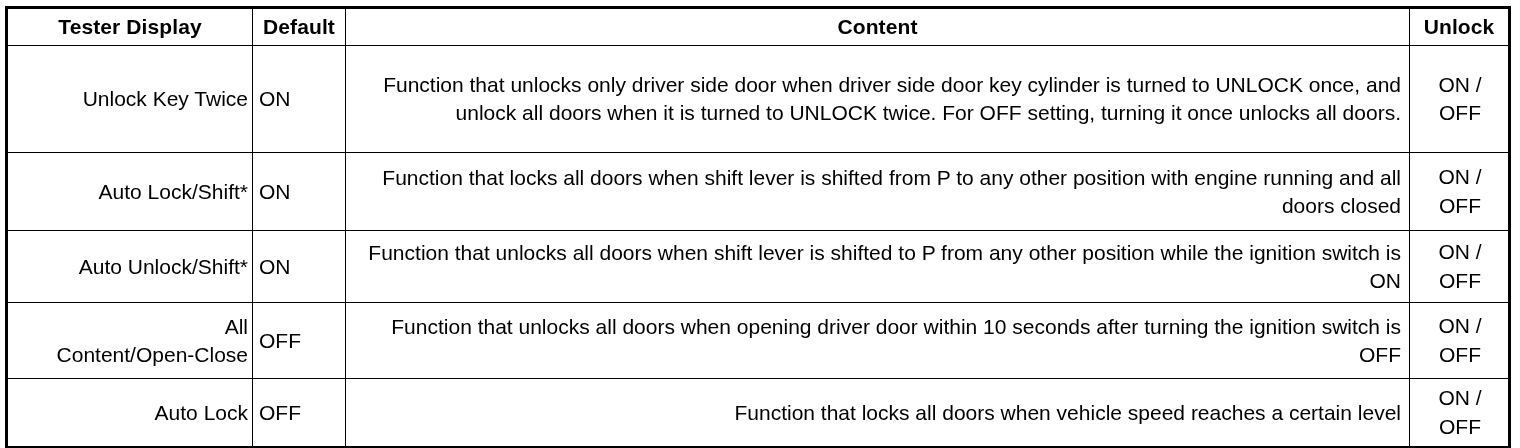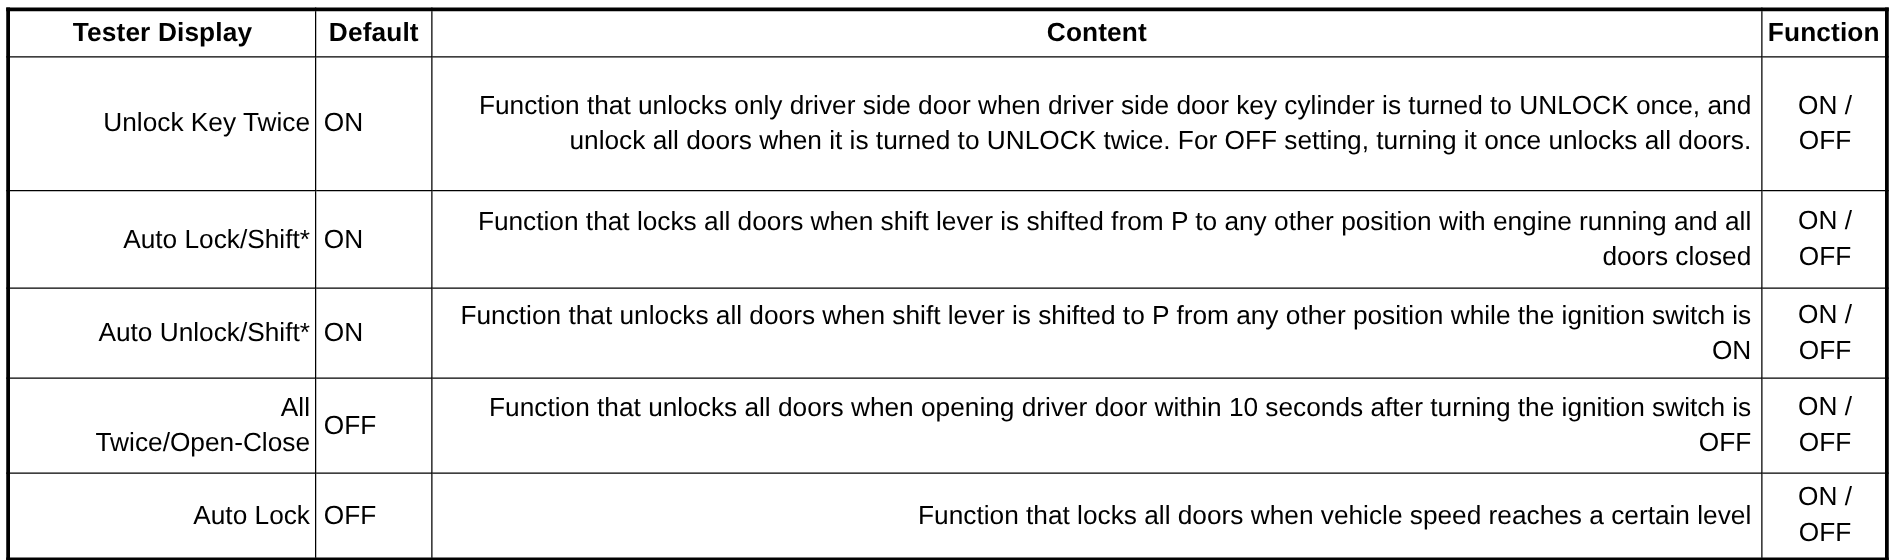--- a/index.html
+++ b/index.html
@@ -112,21 +112,21 @@
       <col class="c-default">
       <col class="c-content">
       <col class="c-setting">
     </colgroup>
 
     <thead>
       <tr>
         <th>Tester Display</th>
         <th>Default</th>
         <th>Content</th>
-        <th>Function</th>
+        <th>Unlock</th>
       </tr>
     </thead>
 
     <tbody>
 
       <tr class="row-0">
         <td class="cell-display">Unlock Key Twice</td>
         <td class="cell-default">ON</td>
         <td class="cell-content">Function that unlocks only driver side door when driver side door key cylinder is turned to UNLOCK once, and unlock all doors when it is turned to UNLOCK twice. For OFF setting, turning it once unlocks all doors.</td>
         <td class="cell-setting">
@@ -151,21 +151,21 @@
         <td class="cell-content">Function that unlocks all doors when shift lever is shifted to P from any other position while the ignition switch is ON</td>
         <td class="cell-setting">
           <span class="setting-line">ON /</span>
           <span class="setting-line">OFF</span>
         </td>
       </tr>
 
       <tr class="row-3">
         <td class="cell-display">
           <span class="setting-line">All</span>
-          <span class="setting-line">Twice/Open-Close</span>
+          <span class="setting-line">Content/Open-Close</span>
         </td>
         <td class="cell-default">OFF</td>
         <td class="cell-content">Function that unlocks all doors when opening driver door within 10 seconds after turning the ignition switch is OFF</td>
         <td class="cell-setting">
           <span class="setting-line">ON /</span>
           <span class="setting-line">OFF</span>
         </td>
       </tr>
 
       <tr class="row-4">

